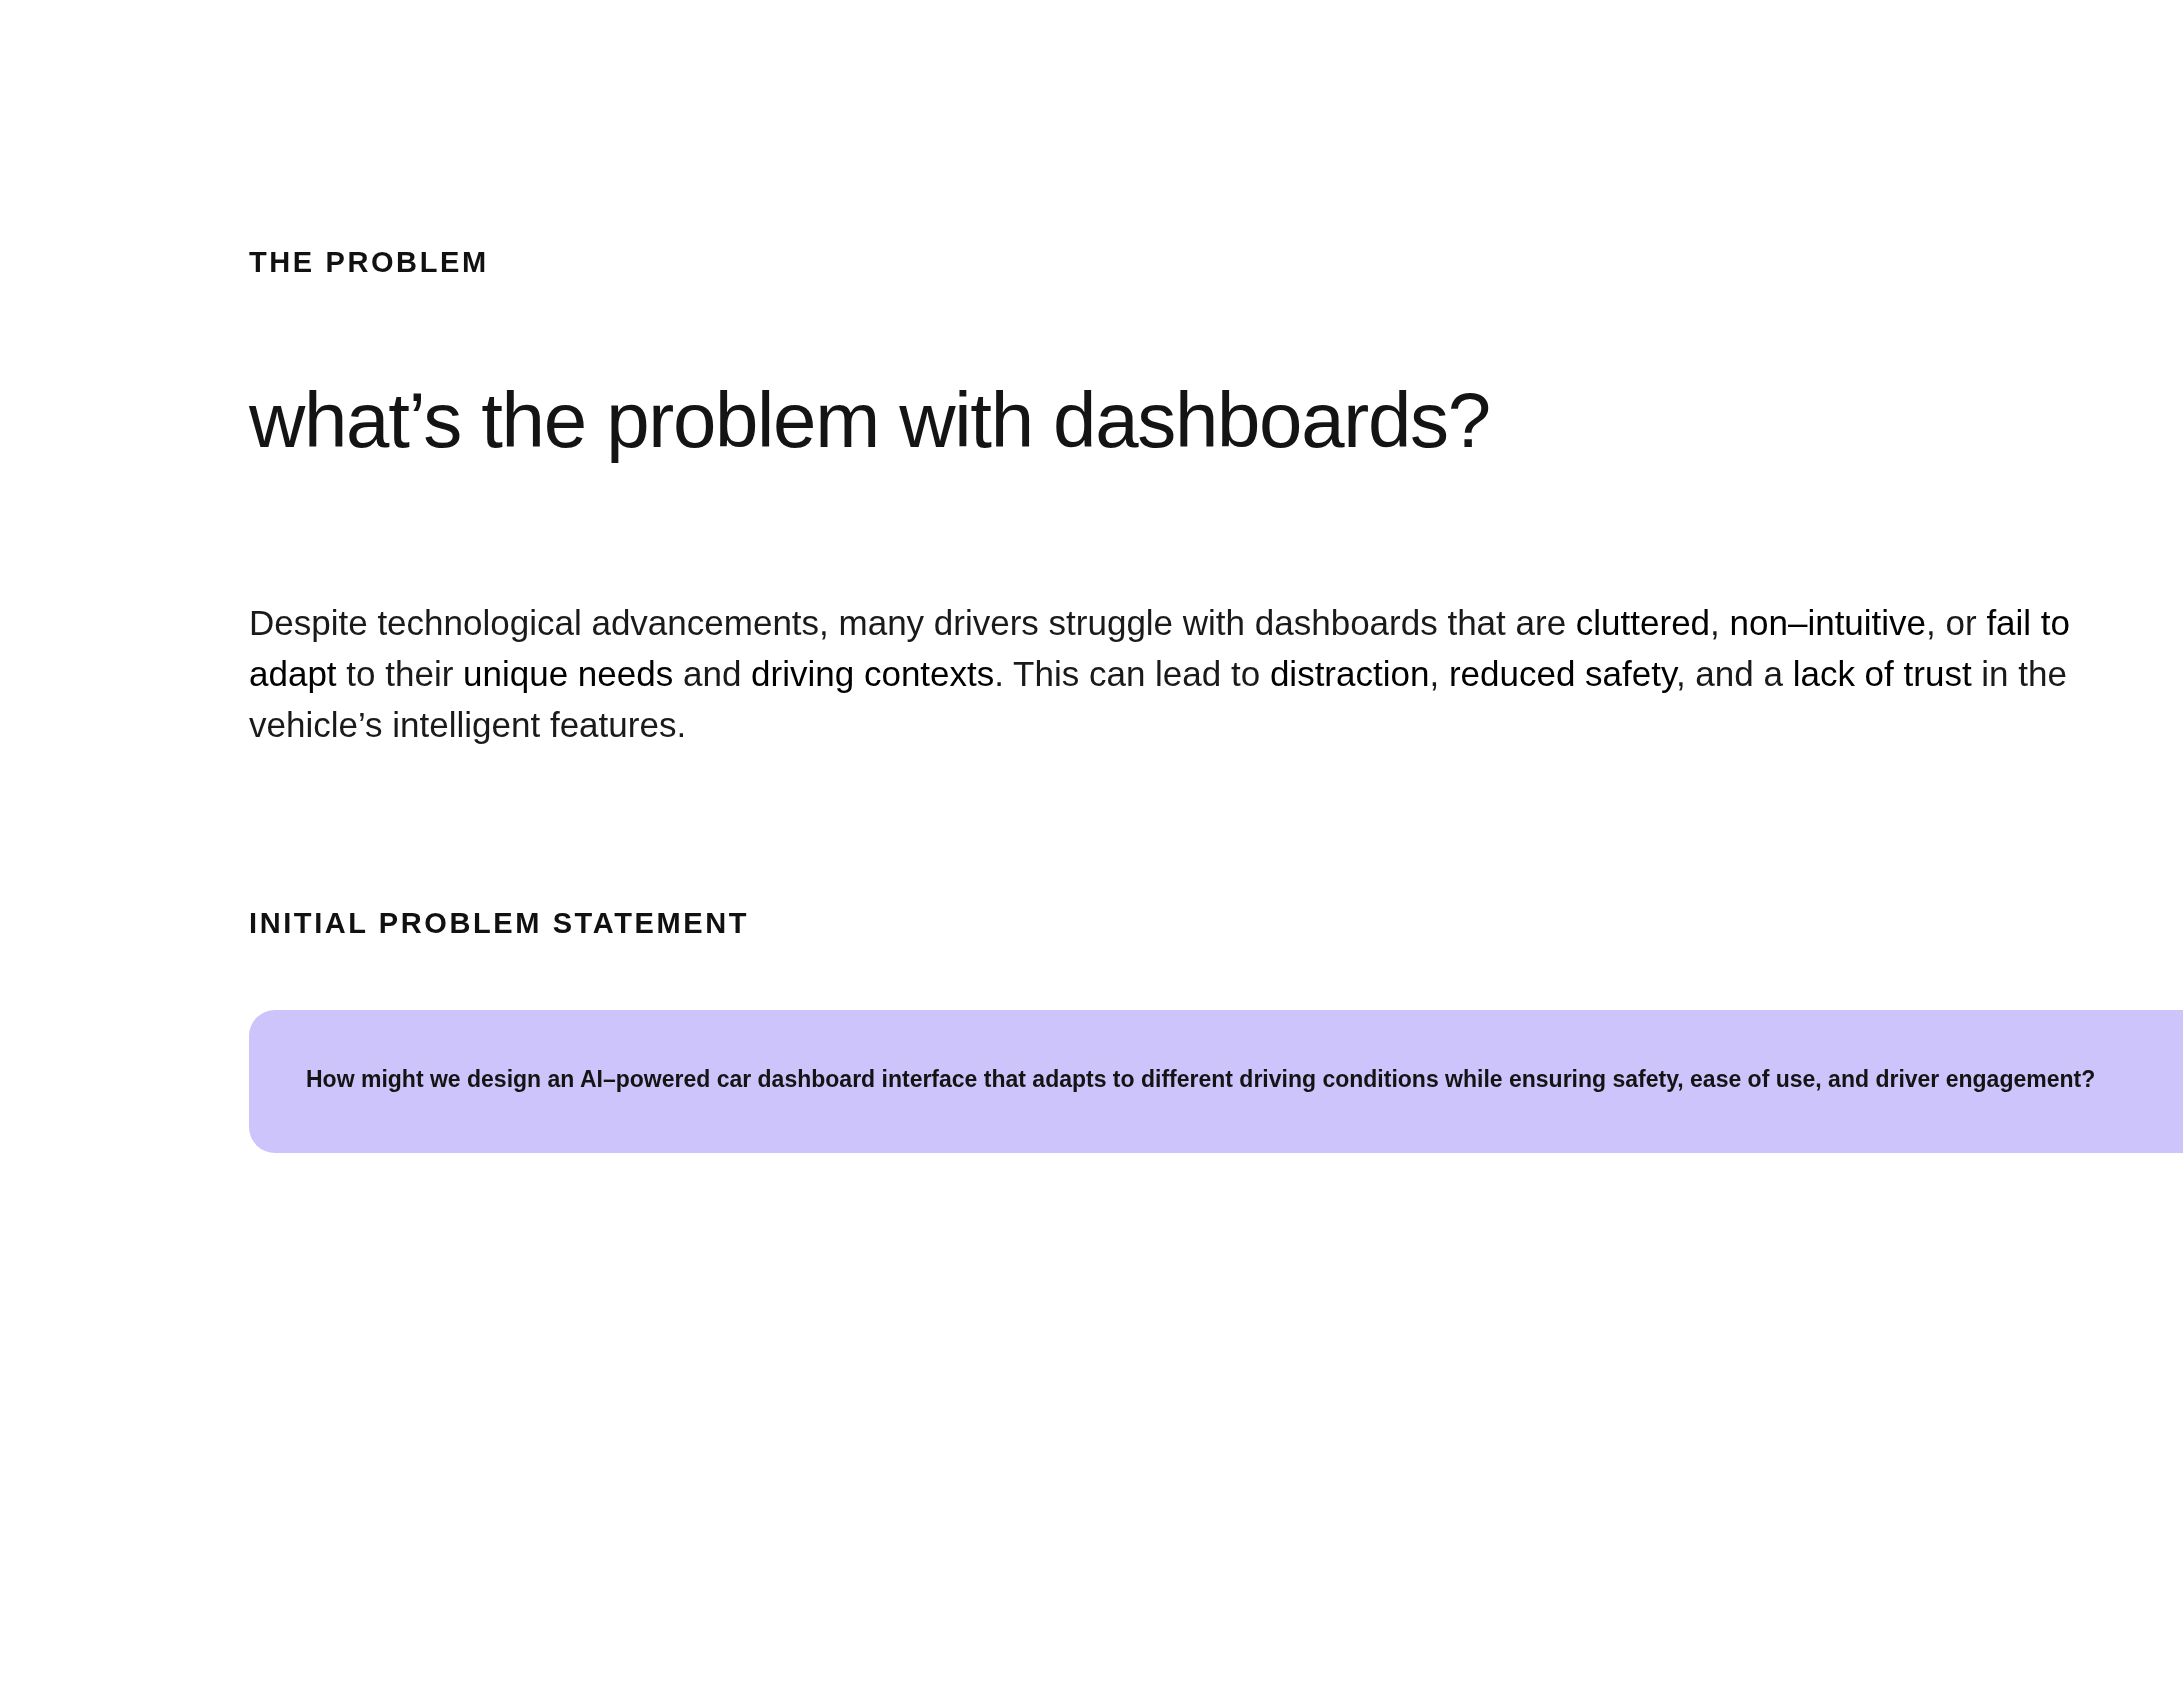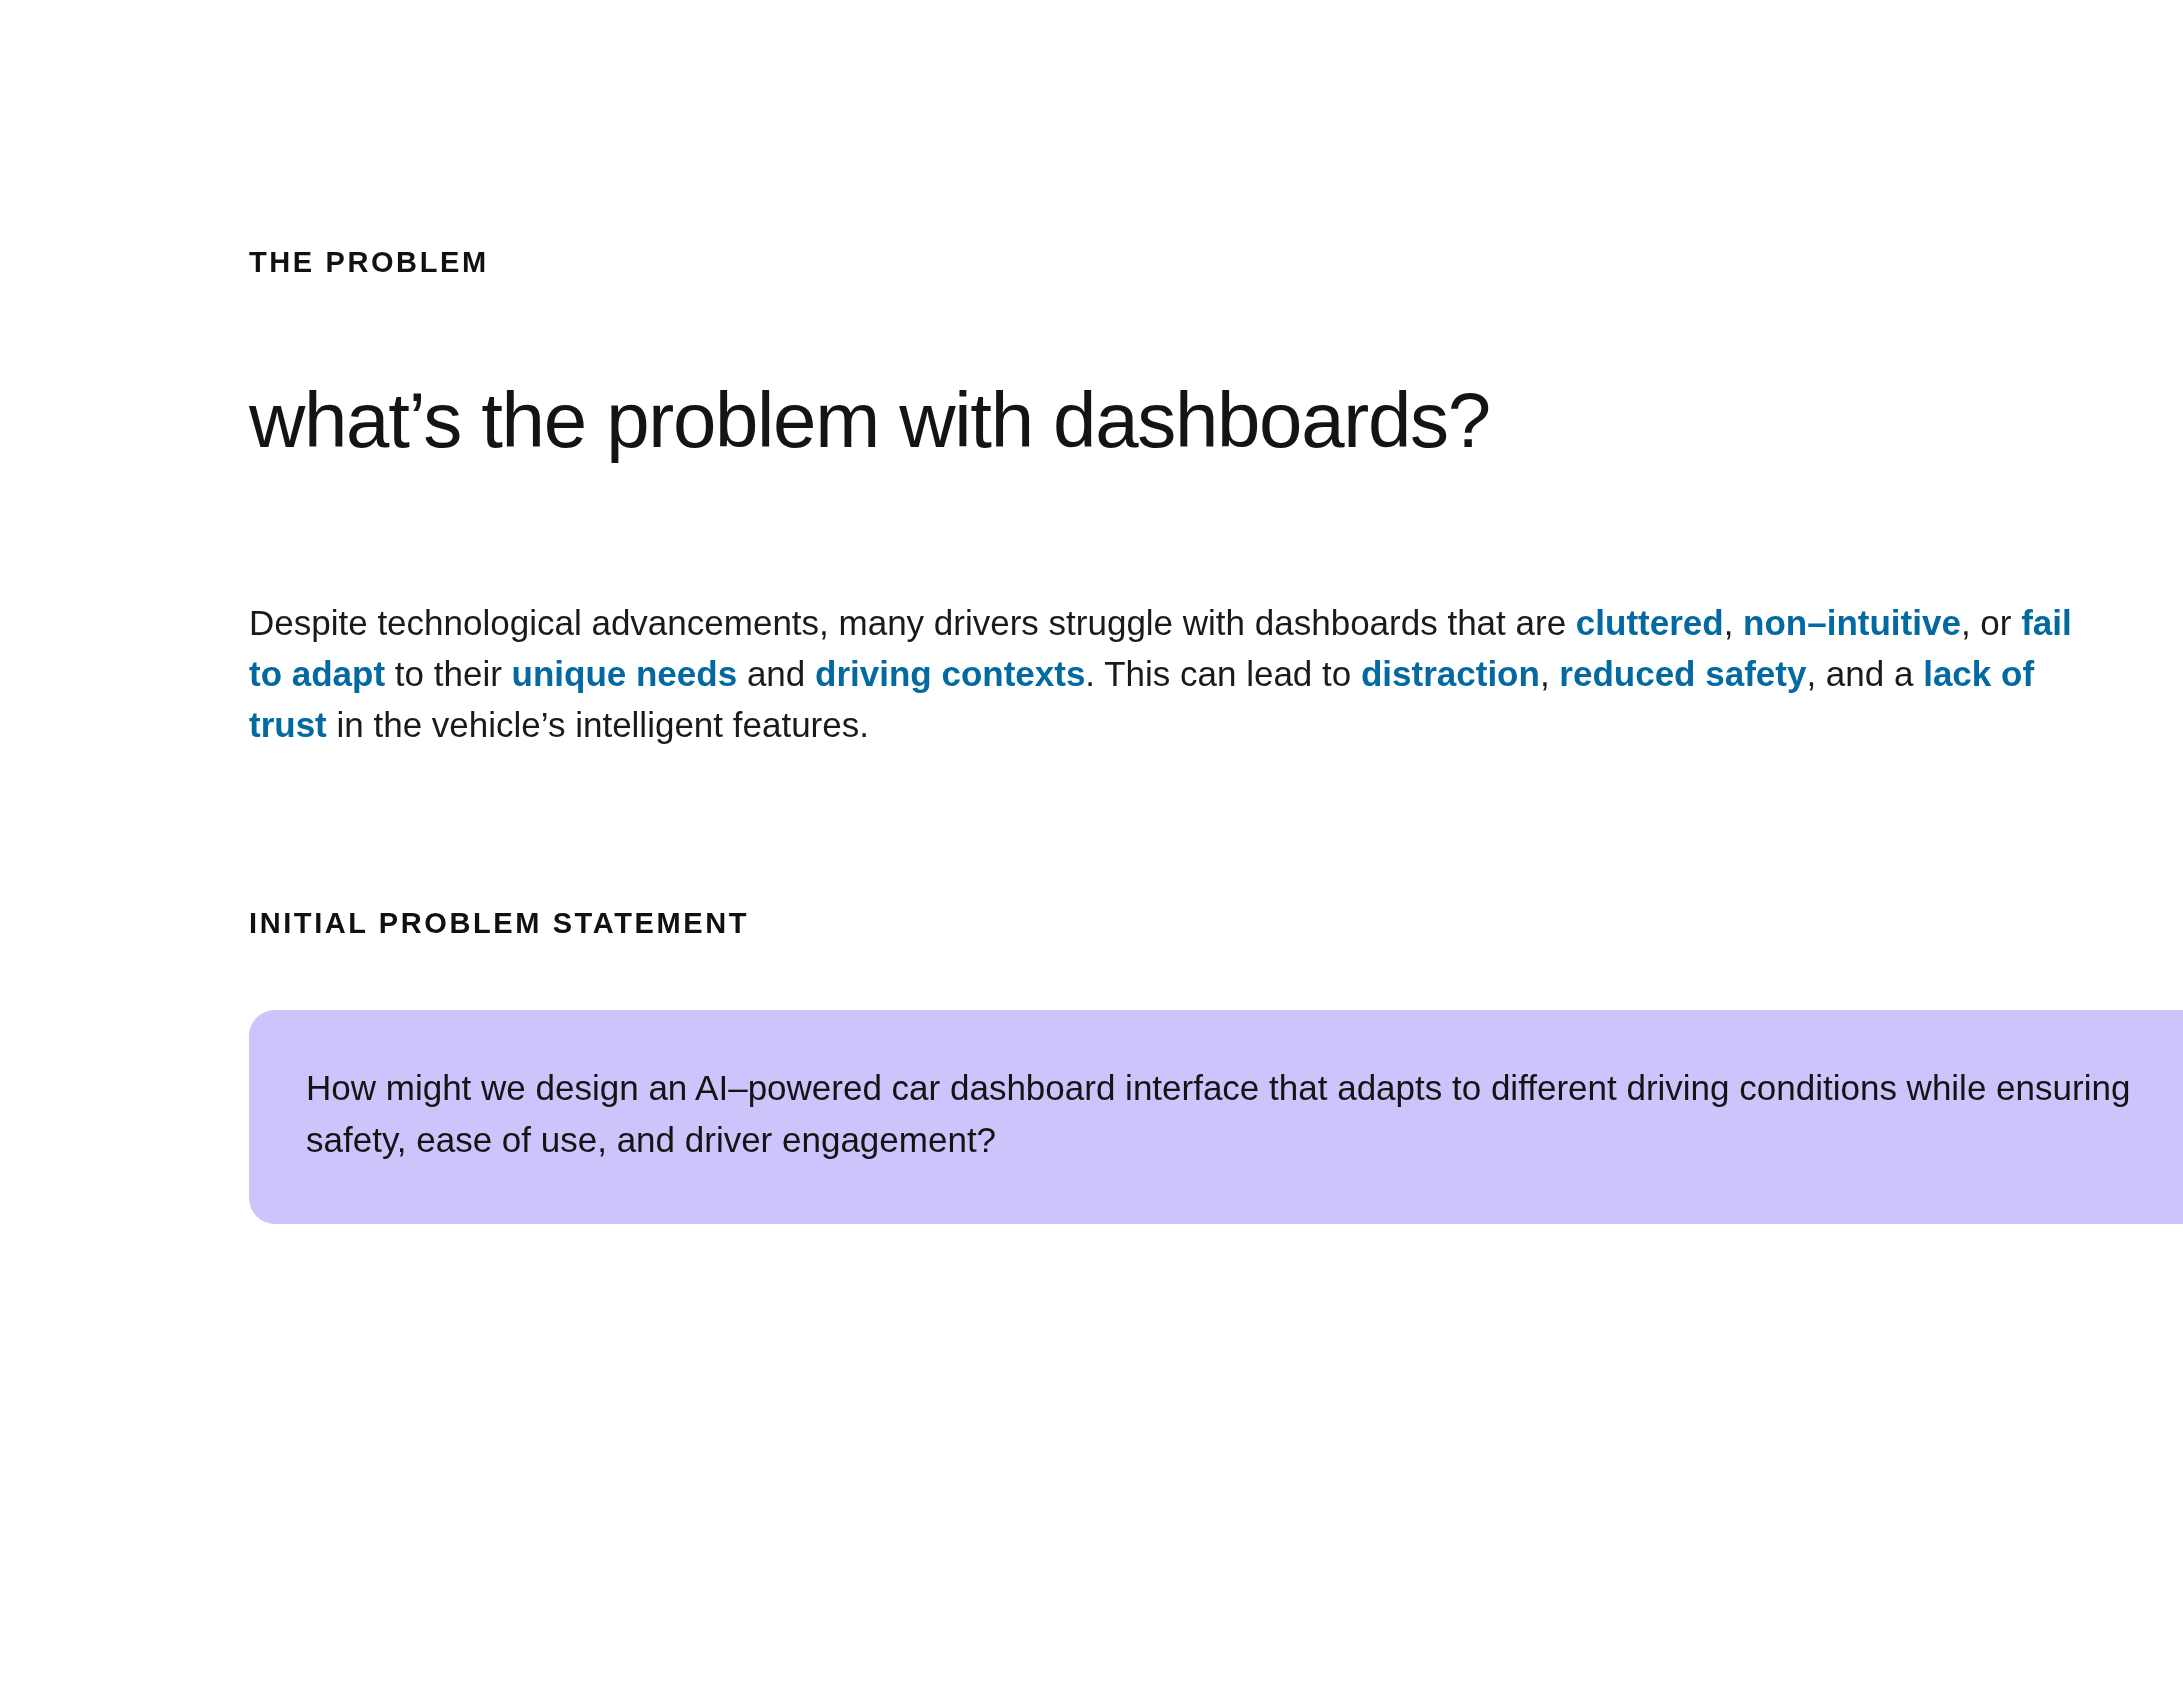--- a/index.html
+++ b/index.html
@@ -50,22 +50,22 @@
   .body-copy {
     margin-top: 135px;
     font-size: 35px;
     font-weight: 400;
     line-height: 1.46;
     color: #1a1a1a;
     max-width: 1843px;
   }
 
   .hl {
-    color: #0369a1;
-    font-weight: 700;
+    color: #000000;
+    font-weight: 400;
   }
 
   .eyebrow-2 {
     margin-top: 157px;
     font-size: 29px;
     font-weight: 700;
     letter-spacing: 2.6px;
     color: #111111;
     text-transform: uppercase;
   }
@@ -73,22 +73,22 @@
   .statement-card {
     margin-top: 70px;
     width: 1991px;
     box-sizing: border-box;
     background: #ccc4fb;
     border-radius: 26px;
     padding: 52px 57px 57px 57px;
   }
 
   .statement-text {
-    font-size: 35px;
-    font-weight: 400;
+    font-size: 23px;
+    font-weight: 700;
     line-height: 1.5;
     color: #141414;
   }
 </style>
 </head>
 <body>
 
 <div class="page">
   <div class="content">
 

